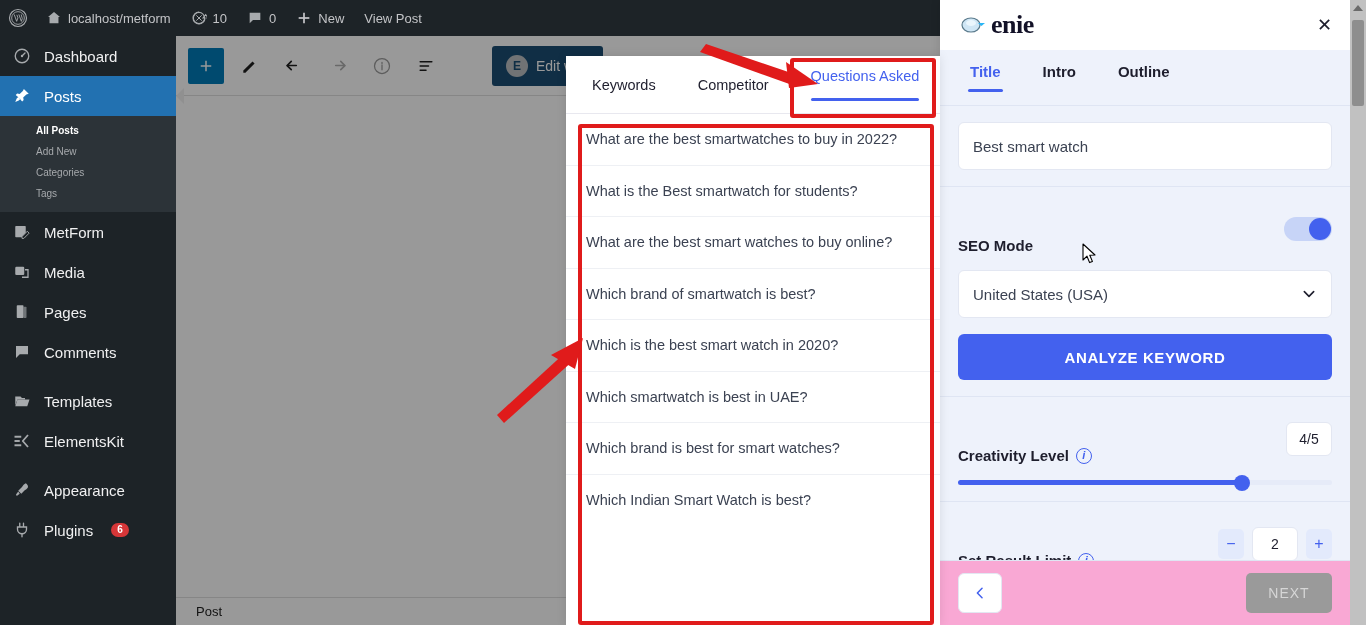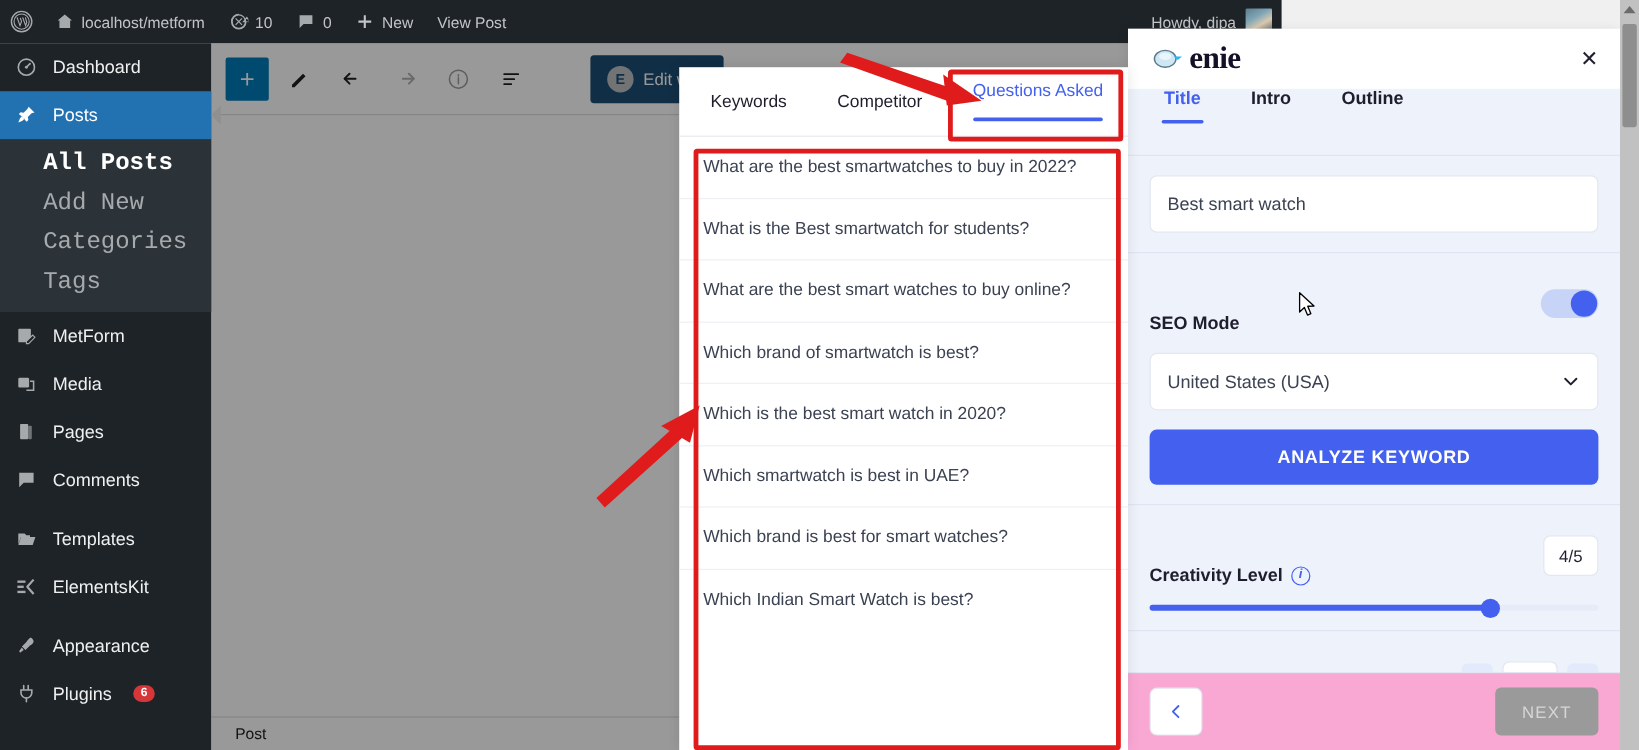--- a/index.html
+++ b/index.html
@@ -47,21 +47,21 @@
   .menu-item.current { background: #2271b1; color: #fff; }
   .menu-item.current .mi-ico { color: #fff; }
   .menu-item.current::after {
     content: ""; position: absolute; right: -8px; top: 50%; transform: translateY(-50%);
     border-top: 8px solid transparent; border-bottom: 8px solid transparent;
     border-right: 8px solid #f0f0f1;
   }
   .submenu { background: #2c3338; padding: 4px 0 8px 0; }
   .submenu-item {
     display: block; padding: 5px 4px 5px 36px;
-    font-size: 20px; color: #a7aaad; font-family: Liberation Mono, monospace;
+    font-size: 10px; color: #a7aaad;
   }
   .submenu-item.current { color: #fff; font-weight: bold; }
   .menu-sep { height: 9px; }
   .badge-count {
     background: #d63638; color: #fff; font-size: 10px; font-weight: bold;
     border-radius: 10px; padding: 2px 6px; margin-left: 6px; line-height: 1;
     display: inline-block;
   }
 
   
@@ -130,39 +130,39 @@
   .serp-tab .underline { display: none; }
   .q-list { overflow: hidden; height: calc(100% - 58px); }
   .q-item {
     padding: 15px 22px 15px 20px; font-size: 14.5px; color: #3b4252;
     border-bottom: 1px solid #eef0f4; line-height: 1.42;
   }
   .q-item:last-child { border-bottom: none; }
 
   
   .genie {
-    position: absolute; top: 24px; left: 940px; width: 410px; bottom: 0;
+    position: absolute; top: 0; left: 940px; width: 410px; bottom: 0;
     background: #eef2fb; z-index: 45; display: flex; flex-direction: column;
     box-shadow: -2px 0 8px rgba(0,0,0,0.08);
   }
   .genie-head {
     height: 50px; background: #fff; display: flex; align-items: center;
     padding: 0 18px; position: relative; flex: 0 0 50px;
   }
   .genie-logo { display: flex; align-items: center; gap: 3px; }
   .genie-logo-mark {
     width: 30px; height: 26px; position: relative;
   }
   .genie-logo-text {
     font-family: "Liberation Serif", serif; font-size: 26px; font-weight: bold;
     color: #121127; letter-spacing: -0.5px;
   }
   .genie-close { margin-left: auto; color: #1e1e2d; font-size: 18px; line-height: 1; }
   .genie-tabs {
-    display: flex; align-items: flex-start; height: 56px; background: #eef2fb;
+    display: flex; align-items: center; height: 56px; background: #eef2fb;
     padding-left: 14px; gap: 10px; border-bottom: 1px solid #dfe5f3; flex: 0 0 56px;
   }
   .genie-tab {
     font-size: 15px; font-weight: bold; color: #1e1e2d; padding: 0 16px 12px 16px;
     position: relative;
   }
   .genie-tab.active { color: #4361ee; }
   .genie-tab.active::after {
     content: ""; position: absolute; left: 14px; right: 14px; bottom: 0;
     height: 3px; background: #4361ee; border-radius: 2px;

